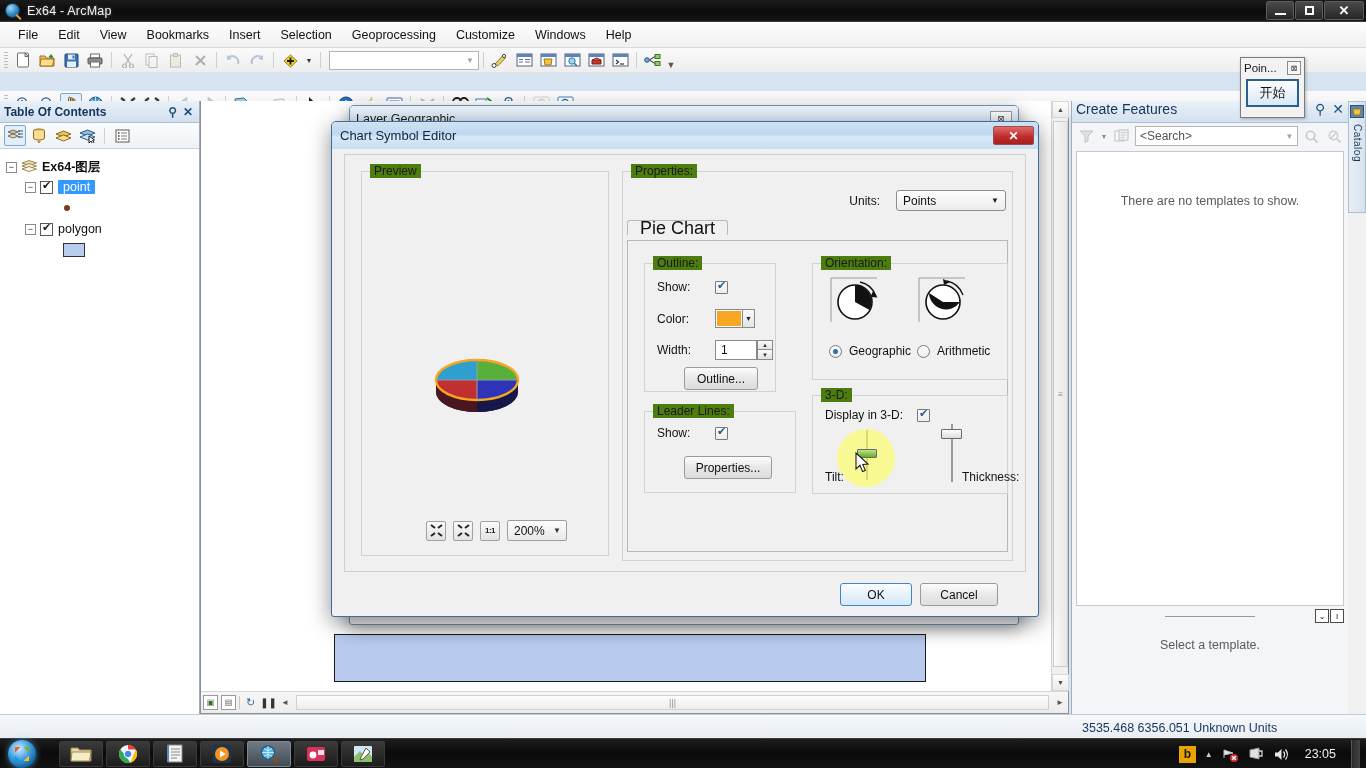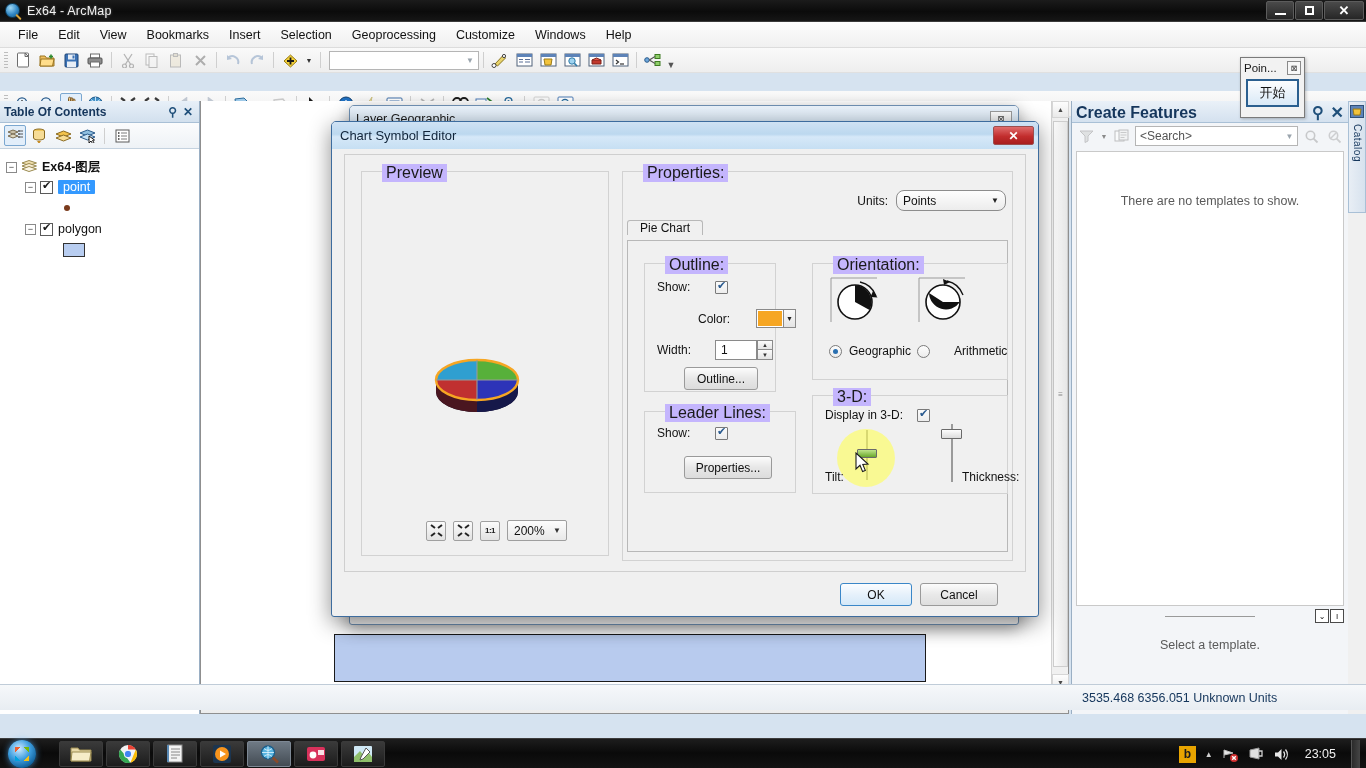--- a/index.html
+++ b/index.html
@@ -192,22 +192,22 @@
   }
   .hb-arrow { width: 12px; text-align: center; color: #555; font-size: 8px; }
 
   
   .rightpanel {
     position: absolute; left: 1071px; top: 101px; width: 277px; height: 613px;
     background: #f3f5f8; border-left: 1px solid #9aafc4;
   }
   .cf-head {
     height: 22px; background: linear-gradient(to bottom,#eaf1f8,#d4e1ef);
-    border-bottom: 1px solid #a9c0d6; display: flex; align-items: flex-end;
-    padding: 0 4px; font-size: 16px; color: #15365c; font-weight: bold;
+    border-bottom: 1px solid #a9c0d6; display: flex; align-items: flex-start;
+    padding: 0 4px; font-size: 14px; color: #15365c; font-weight: normal;
   }
   .cf-toolbar {
     height: 26px; display: flex; align-items: center; gap: 3px; padding: 0 4px;
     background: #f3f5f8;
   }
   .cf-ico { width: 20px; height: 20px; display: flex; align-items: center; justify-content: center; }
   .searchbox {
     flex: 1; height: 20px; background: #fff; border: 1px solid #b5b5b5;
     display: flex; align-items: center; padding-left: 4px;
     font-size: 12px; color: #555;
@@ -310,22 +310,22 @@
     display: flex; align-items: center; justify-content: center;
     color: #fff; font-size: 12px; font-weight: bold;
   }
   .cse-inner {
     position: absolute; left: 12px; top: 32px; right: 12px; bottom: 44px;
     background: #f0f0f0; border: 1px solid #cfcfcf;
   }
   
   .gbox { position: absolute; border: 1px solid #d2d2d2; }
   .glabel {
-    position: absolute; top: -8px; left: 20px; background: #c4b5fd;
-    padding: 0 4px; font-size: 16px; color: #1a1a1a;
+    position: absolute; top: -8px; left: 8px; background: #4d7c0f;
+    padding: 0 4px; font-size: 12px; color: #1a1a1a;
   }
   .preview-box { left: 16px; top: 16px; width: 248px; height: 385px; }
   .props-box  { left: 277px; top: 16px; right: 12px; bottom: 10px; }
 
   .pie3d {
     position: absolute; left: 70px; top: 177px; width: 90px; height: 66px;
   }
   .zoomrow {
     position: absolute; left: 64px; bottom: 14px; display: flex; align-items: center; gap: 7px;
   }
@@ -336,36 +336,36 @@
     font-size: 9px; color: #222;
   }
   .zcombo {
     width: 60px; height: 21px; border: 1px solid #9e9e9e; border-radius: 2px;
     background: linear-gradient(to bottom,#fdfdfd,#e8e8e8);
     display: flex; align-items: center; padding-left: 6px; font-size: 12px; color: #111;
   }
   .zcombo .cb { margin-left: auto; margin-right: 5px; font-size: 8px; color:#333; }
 
   .units-row {
-    position: absolute; right: 6px; top: 18px; display: flex; align-items: center; gap: 8px;
+    position: absolute; right: 6px; top: 18px; display: flex; align-items: center; gap: 16px;
   }
   .units-label { font-size: 12px; color: #111; }
   .combo {
-    width: 110px; height: 21px; border: 1px solid #8d8d8d; border-radius: 8px;
+    width: 110px; height: 21px; border: 1px solid #8d8d8d; border-radius: 3px;
     background: linear-gradient(to bottom,#fefefe,#ececec);
     display: flex; align-items: center; padding-left: 6px; font-size: 12px; color: #111;
   }
   .combo .cb { margin-left: auto; margin-right: 6px; font-size: 8px; color: #222; }
 
   .tabstrip { position: absolute; left: 4px; top: 48px; right: 4px; height: 20px; }
   .tab {
     position: absolute; left: 0; top: 0; height: 15px; padding: 0 12px;
     background: #f0f0f0; border: 1px solid #b8b8b8; border-bottom: none;
     border-radius: 3px 3px 0 0;
-    display: flex; align-items: center; font-size: 12px; color: #111;
+    display: flex; align-items: center; font-size: 18px; color: #111;
   }
   .tabpanel {
     position: absolute; left: 4px; top: 68px; right: 4px; bottom: 8px;
     background: #f0f0f0; border: 1px solid #b8b8b8;
   }
 
   .outline-box { left: 16px; top: 22px; width: 132px; height: 129px; }
   .leader-box  { left: 16px; top: 170px; width: 152px; height: 82px; }
   .orient-box  { left: 184px; top: 22px; width: 196px; height: 117px; }
   .td-box      { left: 184px; top: 154px; width: 196px; height: 99px; }
@@ -439,21 +439,21 @@
   .cancelbtn {
     position: absolute; right: 40px; bottom: 10px;
     width: 78px; height: 23px; border: 1px solid #9a9a9a; border-radius: 3px;
     background: linear-gradient(to bottom,#fcfcfc,#e9e9e9 50%,#dedede);
     display: flex; align-items: center; justify-content: center;
     font-size: 12px; color: #111;
   }
 
   
   .statusbar {
-    position: absolute; left: 0; top: 684px; width: 1366px; height: 26px;
+    position: absolute; left: 0; top: 714px; width: 1366px; height: 26px;
     background: linear-gradient(to bottom,#f6f8fa,#e8edf2);
     border-top: 1px solid #c0ccd8;
     display: flex; align-items: center;
   }
   .coords {
     position: absolute; left: 1082px; font-size: 12.5px; color: #15365c;
   }
 
   
   .taskbar {
@@ -1069,21 +1069,21 @@
         </div>
 
         <div class="tabpanel">
 
           <div class="gbox outline-box">
             <span class="glabel">Outline:</span>
             <div class="frow" style="left:12px; top:16px; gap:18px;">
               <span class="flbl" style="width:40px;">Show:</span>
               <span class="chk"></span>
             </div>
-            <div class="frow" style="left:12px; top:45px; gap:18px;margin-left:41px;">
+            <div class="frow" style="left:12px; top:45px; gap:18px;">
               <span class="flbl" style="width:40px;">Color:</span>
               <span style="display:flex;">
                 <span class="colorbtn"></span>
                 <span class="colordd">▼</span>
               </span>
             </div>
             <div class="frow" style="left:12px; top:76px; gap:18px;">
               <span class="flbl" style="width:40px;">Width:</span>
               <span style="display:flex;">
                 <span class="spin">1</span>
@@ -1126,21 +1126,21 @@
                 <path d="M26 26 L43 26 A17 17 0 0 1 12 17 Z" fill="#111"></path>
                 <path d="M30 5 A22 22 0 0 1 46 19" stroke="#111" stroke-width="1.3" fill="none"></path>
                 <path d="M26 3 L33 6 L27 9 Z" fill="#111"></path>
               </svg>
             </div>
 
             <div class="frow" style="left:16px; top:80px; gap:7px;">
               <span class="radio on"></span>
               <span class="flbl">Geographic</span>
             </div>
-            <div class="frow" style="left:104px; top:80px; gap:24px;">
+            <div class="frow" style="left:104px; top:80px; gap:7px;">
               <span class="radio"></span>
               <span class="flbl">Arithmetic</span>
             </div>
           </div>
 
           <div class="gbox td-box">
             <span class="glabel">3-D:</span>
 
             <div class="frow" style="left:12px; top:12px; gap:14px;">
               <span class="flbl">Display in 3-D:</span>

